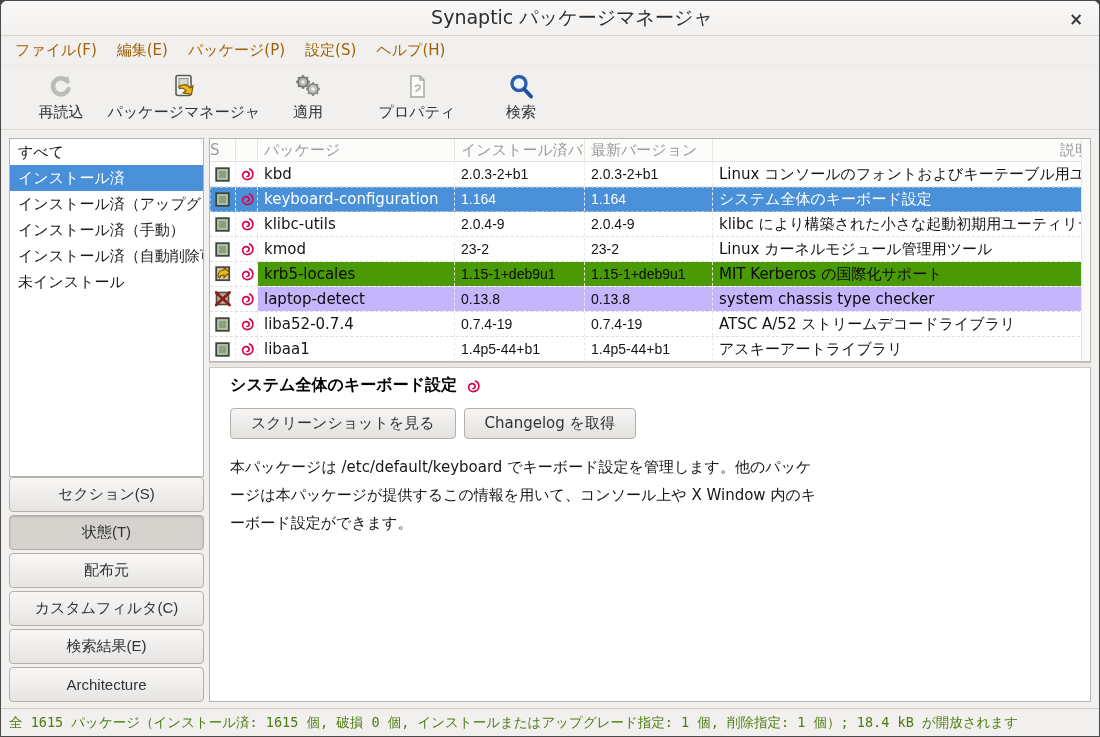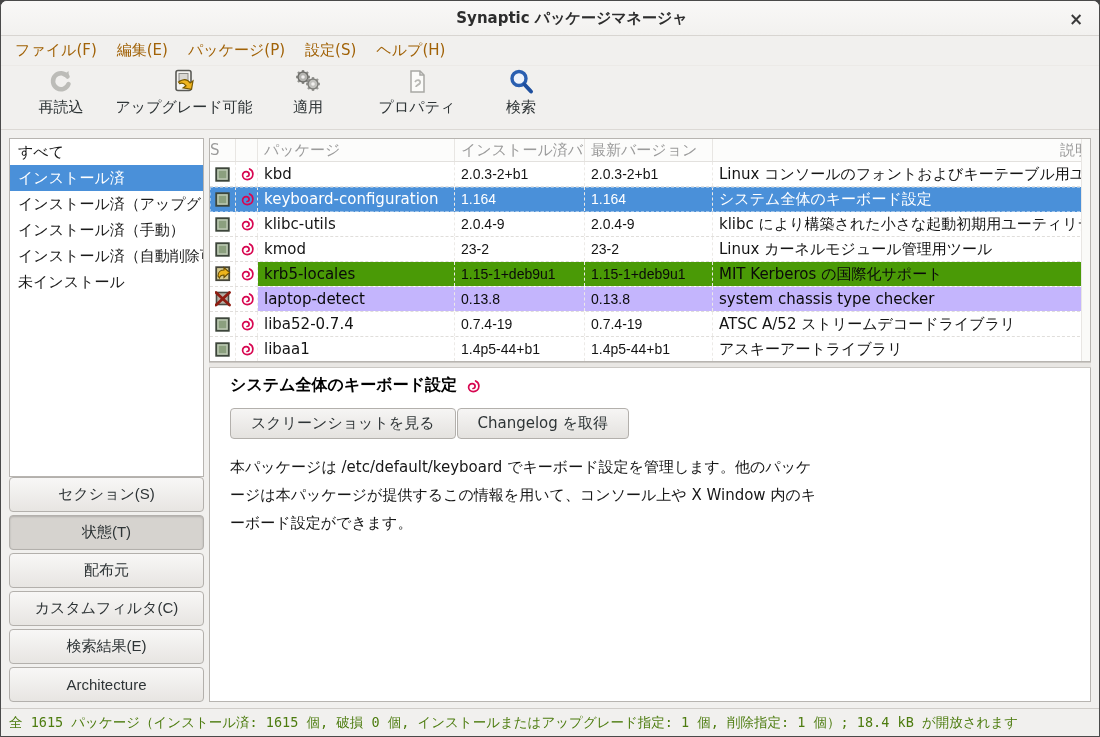--- a/index.html
+++ b/index.html
@@ -11,36 +11,36 @@
     overflow:hidden; display:flex; flex-direction:column;
     position:relative;
   }
   
   .titlebar {
     height:35px; background:linear-gradient(#f9f8f7,#f2f1ef);
     border-bottom:1px solid #d8d5d1;
     display:flex; align-items:center; justify-content:center; position:relative;
     flex:0 0 auto;
   }
-  .titlebar .title { font-size:15px; font-weight:bold; color:#2d2d2d;margin-left:44px; }
+  .titlebar .title { font-size:19px; font-weight:normal; color:#2d2d2d;margin-left:44px; }
   .close-btn {
     position:absolute; right:10px; top:5px; width:26px; height:26px;
     display:flex; align-items:center; justify-content:center;
     font-size:17px; font-weight:bold; color:#3a3a3a; border-radius:4px; cursor:pointer;
   }
   
   .menubar {
     height:30px; background:#f1f0ee; display:flex; align-items:stretch;
     padding-left:4px; flex:0 0 auto; border-bottom:1px solid #eceae7;
   }
   .menu-item { font-size:15px; color:#a16207; padding:4px 10px; display:flex; align-items:center; cursor:pointer; }
   
   .toolbar {
     height:64px; background:#f1f0ee; border-bottom:1px solid #dcd9d5;
-    display:flex; align-items:flex-start; padding-left:16px; flex:0 0 auto;
+    display:flex; align-items:center; padding-left:16px; flex:0 0 auto;
   }
   .tool-btn {
     display:flex; flex-direction:column; align-items:center; justify-content:center;
     gap:2px; cursor:pointer; padding:2px 0;
   }
   .tool-btn .lbl { font-size:15px; color:#2e3436; white-space:nowrap; }
   .tool-sep { width:1px; background:#dcd9d5; margin:0 4px; }
   .w88{width:88px}.w158{width:158px}.w90{width:90px}.w110{width:110px}.w80{width:80px}
   
   .content { flex:1; display:flex; padding:8px 8px 6px 8px; gap:5px; min-height:0; }
@@ -84,21 +84,21 @@
   .c-desc{flex:1; border-right:none;text-align:right;}
   .mono { font-family:Liberation Sans, sans-serif; font-size:14px; }
   .trow.selected { background:#4a90d9; outline:1px dashed #9ec3ea; outline-offset:-1px; }
   .trow.selected .cell { color:#fff; }
   .trow.upgrade .colored { background:#4a9a06; color:#0a0a0a; }
   .trow.remove  .colored { background:#c4b5fd; color:#0a0a0a; }
   .splitter { height:6px; background:#e9e7e4; border-top:1px solid #cbc8c4; border-bottom:1px solid #cbc8c4; cursor:row-resize; flex:0 0 auto; }
   .detail { flex:1; background:#fff; border:1px solid #b7b4b0; border-top:none; padding:7px 0 0 20px; overflow:hidden; }
   .detail-title-row { display:flex; align-items:center; gap:8px; }
   .detail-title { font-size:16px; font-weight:bold; color:#000; }
-  .detail-btns { margin-top:12px; display:flex; gap:1px; }
+  .detail-btns { margin-top:12px; display:flex; gap:8px; }
   .dbtn {
     height:31px; padding:0 20px; border:1px solid #b3b0ac; border-radius:4px;
     background:linear-gradient(#f6f5f4,#e4e2df); font-size:15px; color:#2e3436; cursor:pointer;
     font-family:"DejaVu Sans", sans-serif;
   }
   .detail-desc { margin-top:14px; width:588px; font-size:15px; line-height:28px; color:#161616; }
   
   .statusbar {
     height:28px; background:#f1f0ee; border-top:1px solid #cfccc8;
     display:flex; align-items:center; padding-left:8px; flex:0 0 auto;
@@ -136,21 +136,21 @@
       <span class="lbl">再読込</span>
     </div>
     <div class="tool-btn w158">
       <span>
         <svg width="28" height="28" viewBox="0 0 28 28">
           <rect x="6" y="2.5" width="15" height="20" rx="2" fill="#f4f3f0" stroke="#5a5a56" stroke-width="1.6"></rect>
           <rect x="9" y="5.5" width="9" height="7" fill="#d9d7d2" stroke="#8a8a86" stroke-width="1"></rect>
           <path d="M10 21 C10 14 13 12 17.5 12 L17.5 8.5 L23.5 14.5 L17.5 20.5 L17.5 17 C14 17 12.5 18 12 21 Z" fill="#f0b41e" stroke="#7a5a00" stroke-width="1.2" transform="rotate(55 16 16)"></path>
         </svg>
       </span>
-      <span class="lbl">アップグレード可能</span>
+      <span class="lbl">パッケージマネージャ</span>
     </div>
     <div class="tool-btn w90">
       <span>
         <svg width="28" height="28" viewBox="0 0 28 28">
           <g stroke="#8e8e8a" stroke-width="2.4">
             <line x1="9" y1="2" x2="9" y2="16"></line>
               <line x1="2" y1="9" x2="16" y2="9"></line>
             <line x1="4" y1="4" x2="14" y2="14"></line>
               <line x1="14" y1="4" x2="4" y2="14"></line>
           </g>

